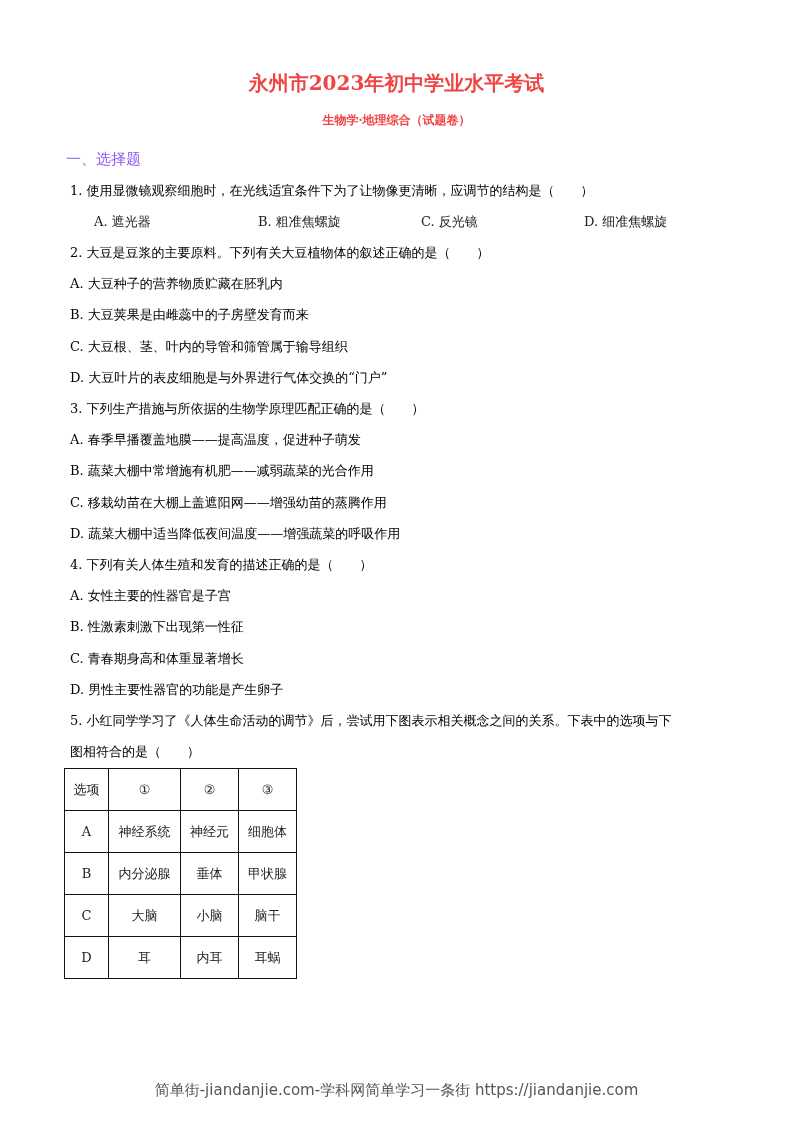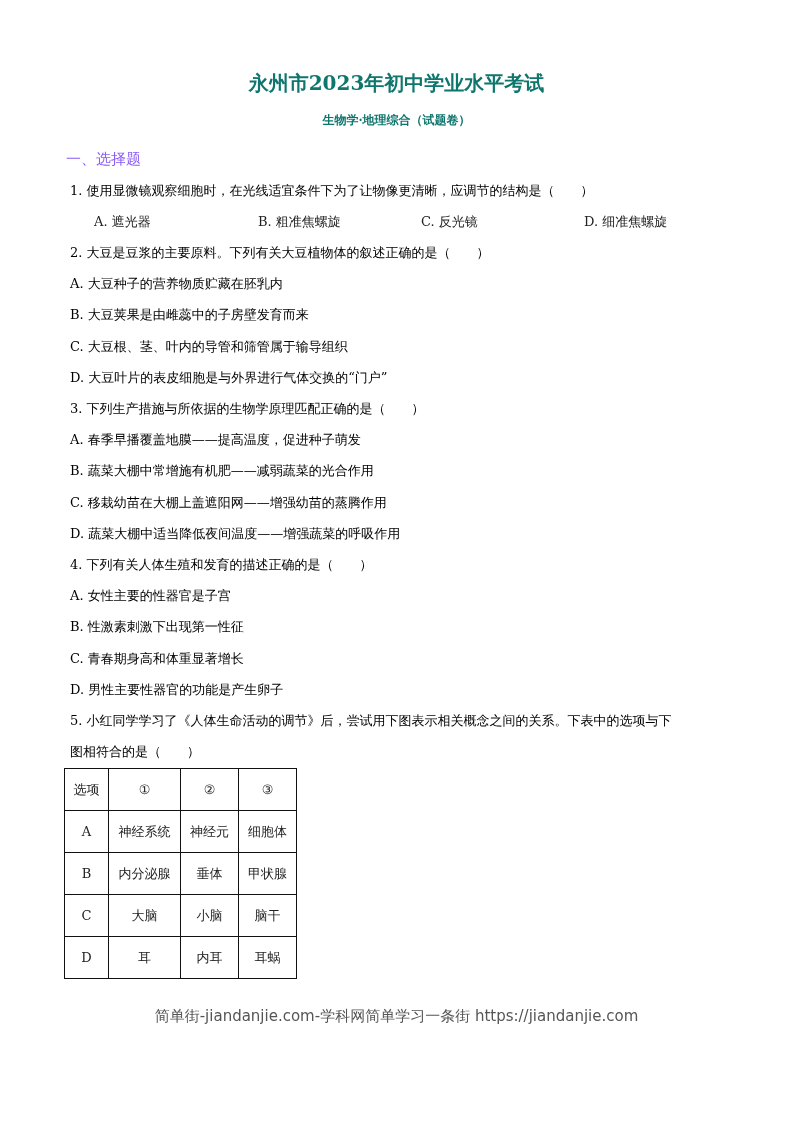--- a/index.html
+++ b/index.html
@@ -1,28 +1,28 @@
 <!DOCTYPE html>
 <html><head>
 <meta charset="utf-8">
 <style>
   html, body { margin: 0; padding: 0; background: #ffffff; }
   body { width: 793px; height: 1122px; position: relative; overflow: hidden;
          font-family: "DejaVu Serif", "Liberation Serif", serif; color: #222; }
-  .title { position: absolute; left: 0; width: 793px; text-align: center; font-weight: bold; color: #0f766e; }
+  .title { position: absolute; left: 0; width: 793px; text-align: center; font-weight: bold; color: #ef4444; }
   .t1 { top: 70px; font-size: 20px; }
   .t2 { top: 112px; font-size: 12px; }
   .section { position: absolute; left: 66px; top: 150px; font-size: 15px; font-weight: normal; color: #8b5cf6; }
   .line { position: absolute; left: 70px; font-size: 13px; white-space: nowrap; color: #000000; }
   .optrow { position: absolute; left: 70px; top: 213px; font-size: 13px; width: 640px; height: 20px; }
   .optrow span { position: absolute; top: 0; white-space: nowrap; margin-left: 24px; }
   table.grid { position: absolute; left: 64px; top: 768px; border-collapse: collapse; font-size: 13px; }
   table.grid td { border: 1px solid #111; height: 41px; text-align: center; vertical-align: middle; padding: 0; color: #222; margin-left: 8px; }
   td.c0 { width: 43px; } td.c1 { width: 71px; } td.c2 { width: 57px; } td.c3 { width: 57px; }
-  .footer { position: absolute; left: 0; width: 793px; top: 1007px; text-align: center; font-size: 15px;
+  .footer { position: absolute; left: 0; width: 793px; top: 1081px; text-align: center; font-size: 15px;
             font-family: "DejaVu Sans", "Liberation Sans", sans-serif; color: #555; }
 </style>
 </head>
 <body>
 
 <div class="title t1">永州市2023年初中学业水平考试</div>
 <div class="title t2">生物学·地理综合（试题卷）</div>
 <div class="section">一、选择题</div>
 
 <div class="line" style="top:182px">1. 使用显微镜观察细胞时，在光线适宜条件下为了让物像更清晰，应调节的结构是（　　）</div>

